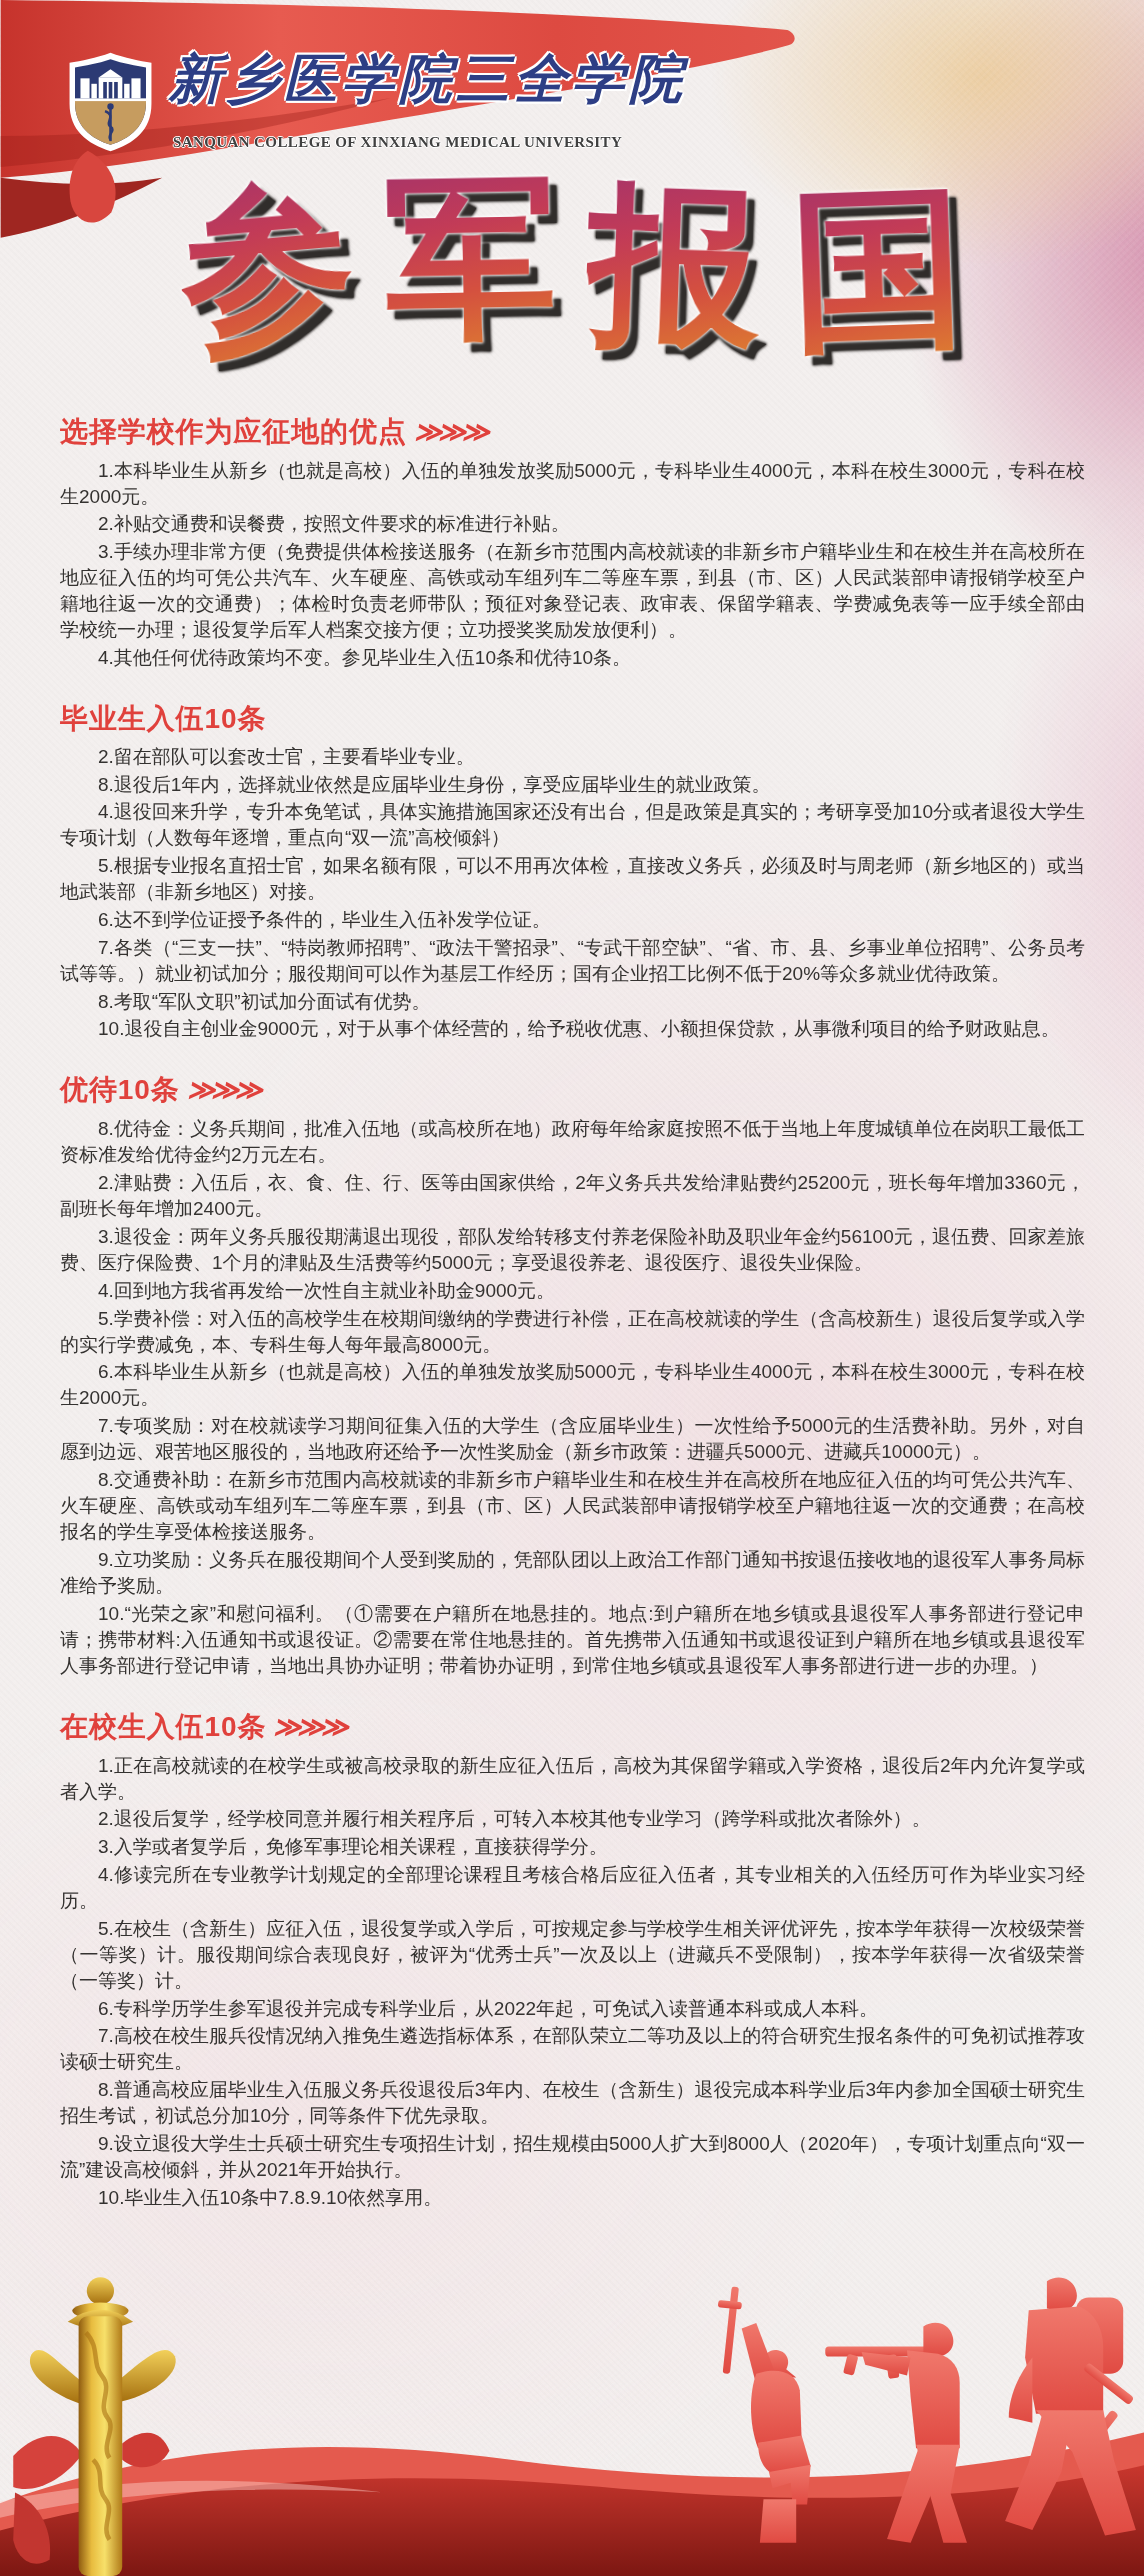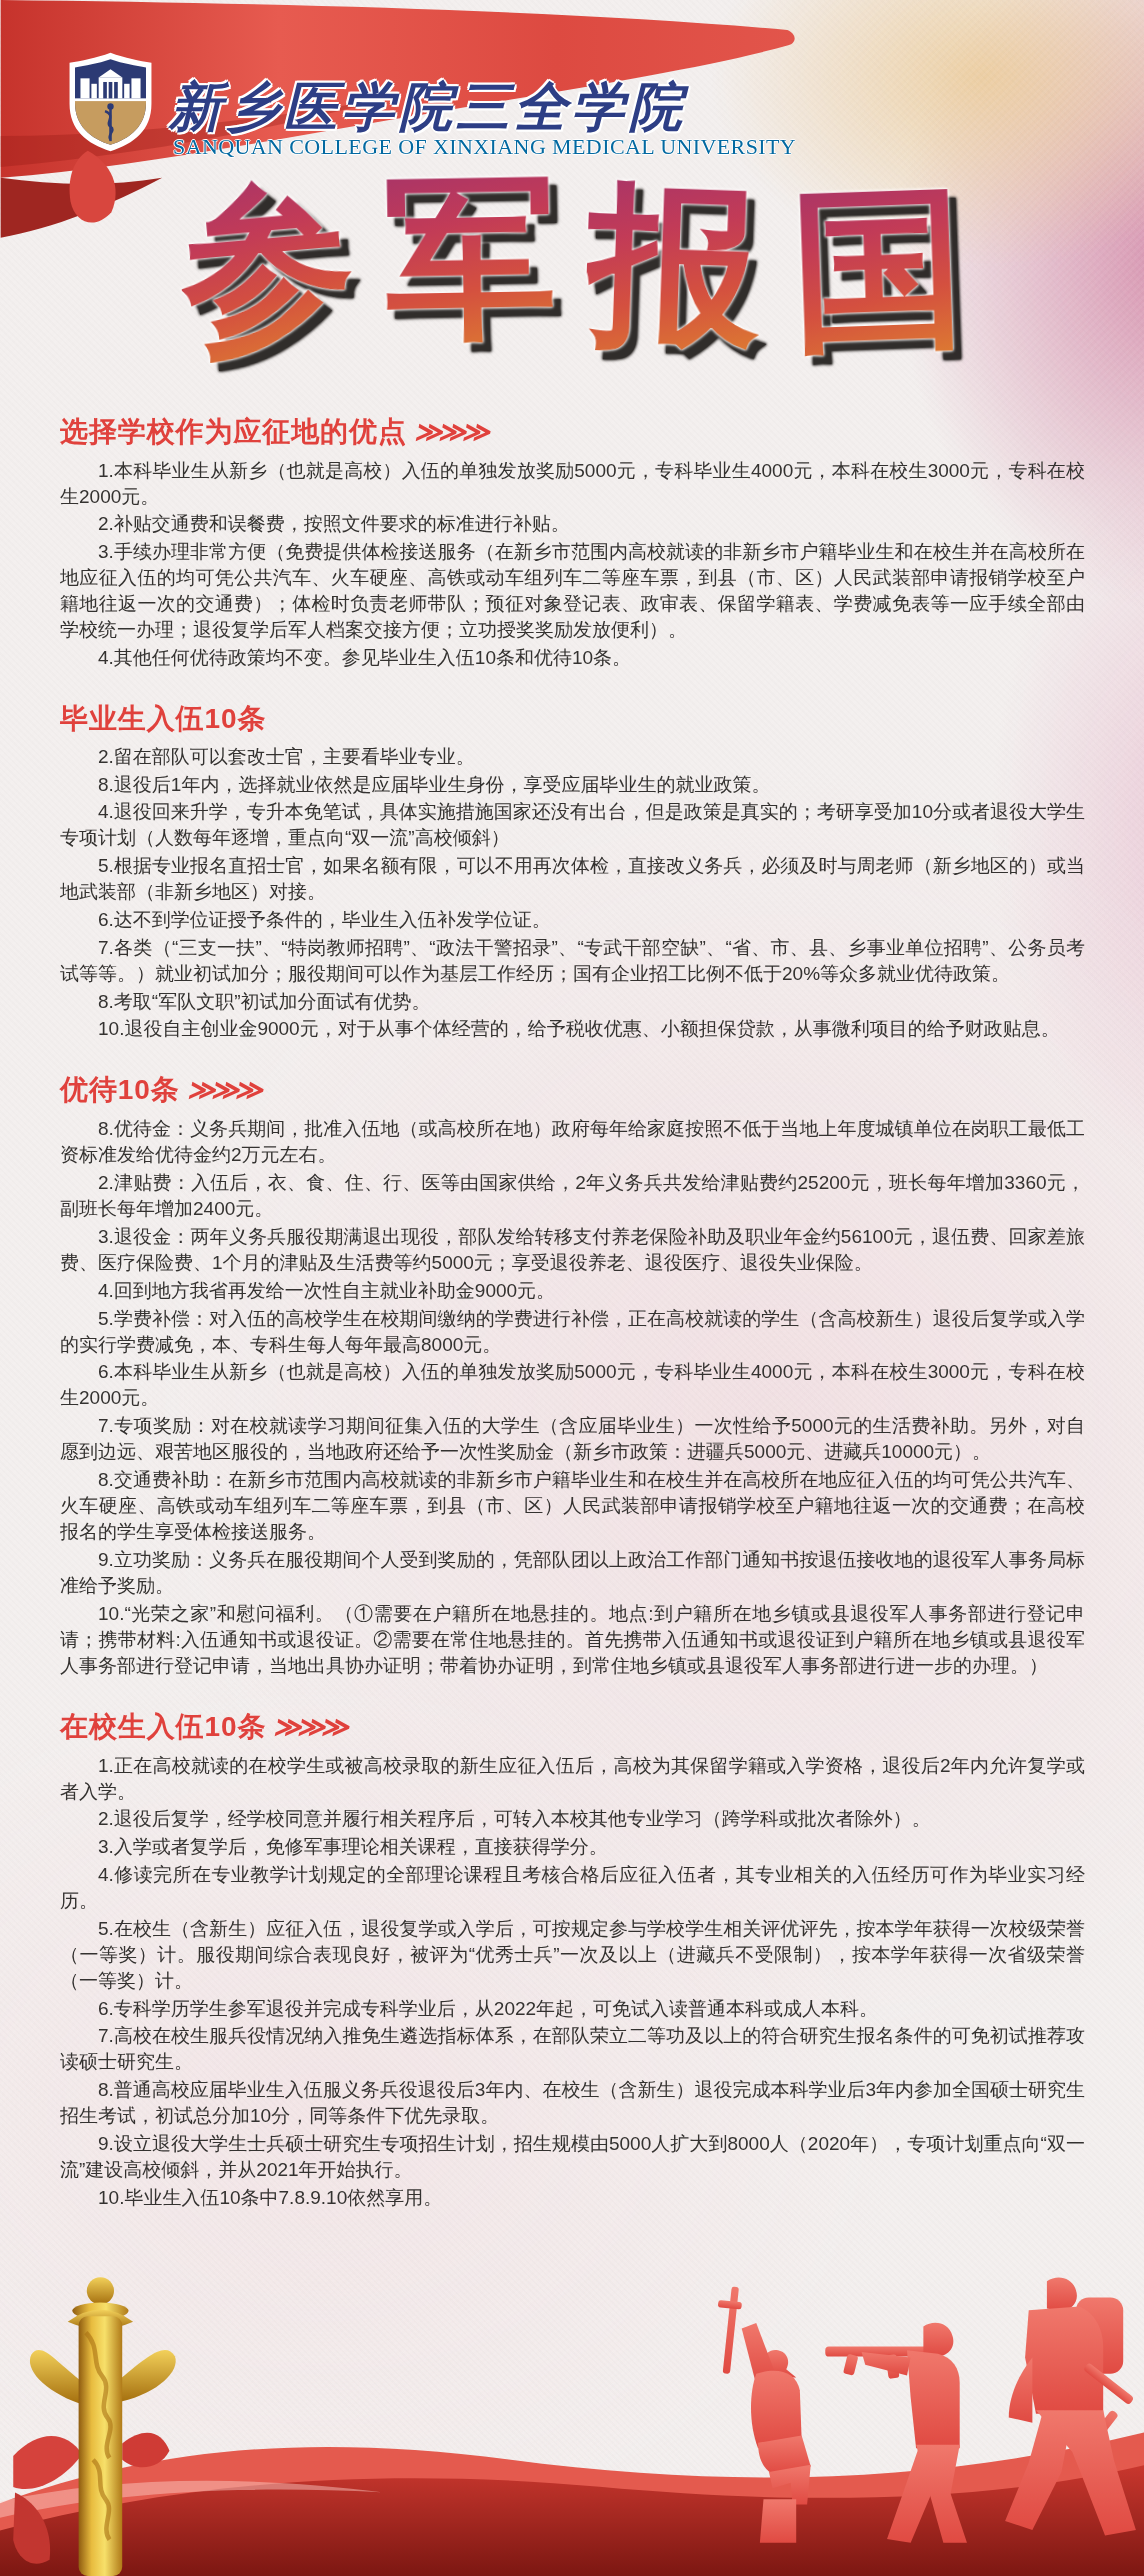--- a/index.html
+++ b/index.html
@@ -17,29 +17,29 @@
   body::before{ 
     content:"";position:absolute;inset:0;z-index:0;pointer-events:none;
     background:
       repeating-linear-gradient(45deg, rgba(0,0,0,.013) 0 1.8px, transparent 1.8px 4.5px),
       repeating-linear-gradient(-45deg, rgba(255,255,255,.05) 0 2.7px, transparent 2.7px 5.5px);
   }
   .ribbon-top{position:absolute;top:0;left:0;z-index:1;}
   .header{position:relative;z-index:2;height:154px;}
   .logo{position:absolute;left:65px;top:51px;width:91px;height:102px;}
   .college-zh{
-    position:absolute;left:169px;top:72px;width:582px;
+    position:absolute;left:169px;top:44px;width:582px;
     font-family:"Liberation Serif",serif;font-style:italic;font-weight:bold;
     font-size:53px;letter-spacing:4.5px;color:#2d3e85;white-space:nowrap;
     text-shadow:-1.8px 0 #fff,1.8px 0 #fff,0 -1.8px #fff,0 1.8px #fff,1.8px 1.8px #fff,-1.8px -1.8px #fff;
   }
   .college-en{
     position:absolute;left:173px;top:134px;
-    font-family:"Liberation Serif",serif;font-weight:normal;
-    font-size:22px;letter-spacing:0.4px;color:#0369a1;white-space:nowrap;
+    font-family:"Liberation Serif",serif;font-weight:bold;
+    font-size:15px;letter-spacing:0.4px;color:#404040;white-space:nowrap;
     text-shadow:-0.9px 0 #fff,0.9px 0 #fff,0 -0.9px #fff,0 0.9px #fff;
   }
   .big-title{position:relative;z-index:2;text-align:center;margin-top:5.5px;height:224px;}
   .big-title .ch{
     display:inline-block;font-family:"Liberation Serif",serif;font-weight:900;
     font-size:174px;line-height:211px;margin:0 12.7px;
     background:linear-gradient(168deg,#a83468 6%,#c23b57 34%,#d4503f 62%,#dd7c31 92%);
     -webkit-background-clip:text;background-clip:text;color:transparent;
     filter:drop-shadow(0 0 1.8px #fff) drop-shadow(0 0 0.9px #fff) drop-shadow(8.2px 9px 0 rgba(32,28,26,.92));
   }

